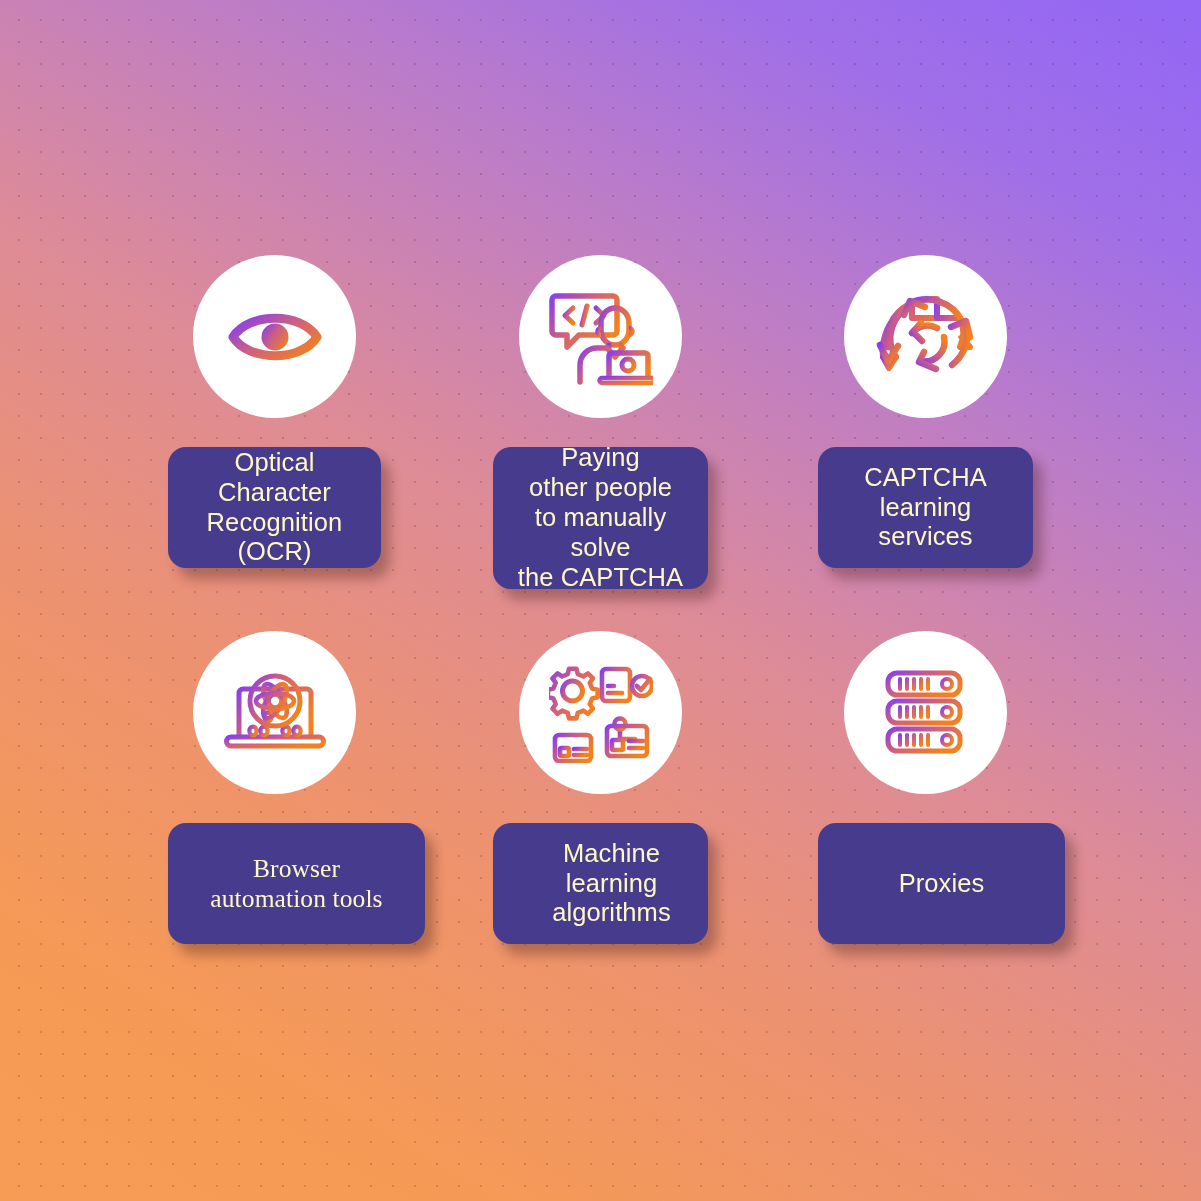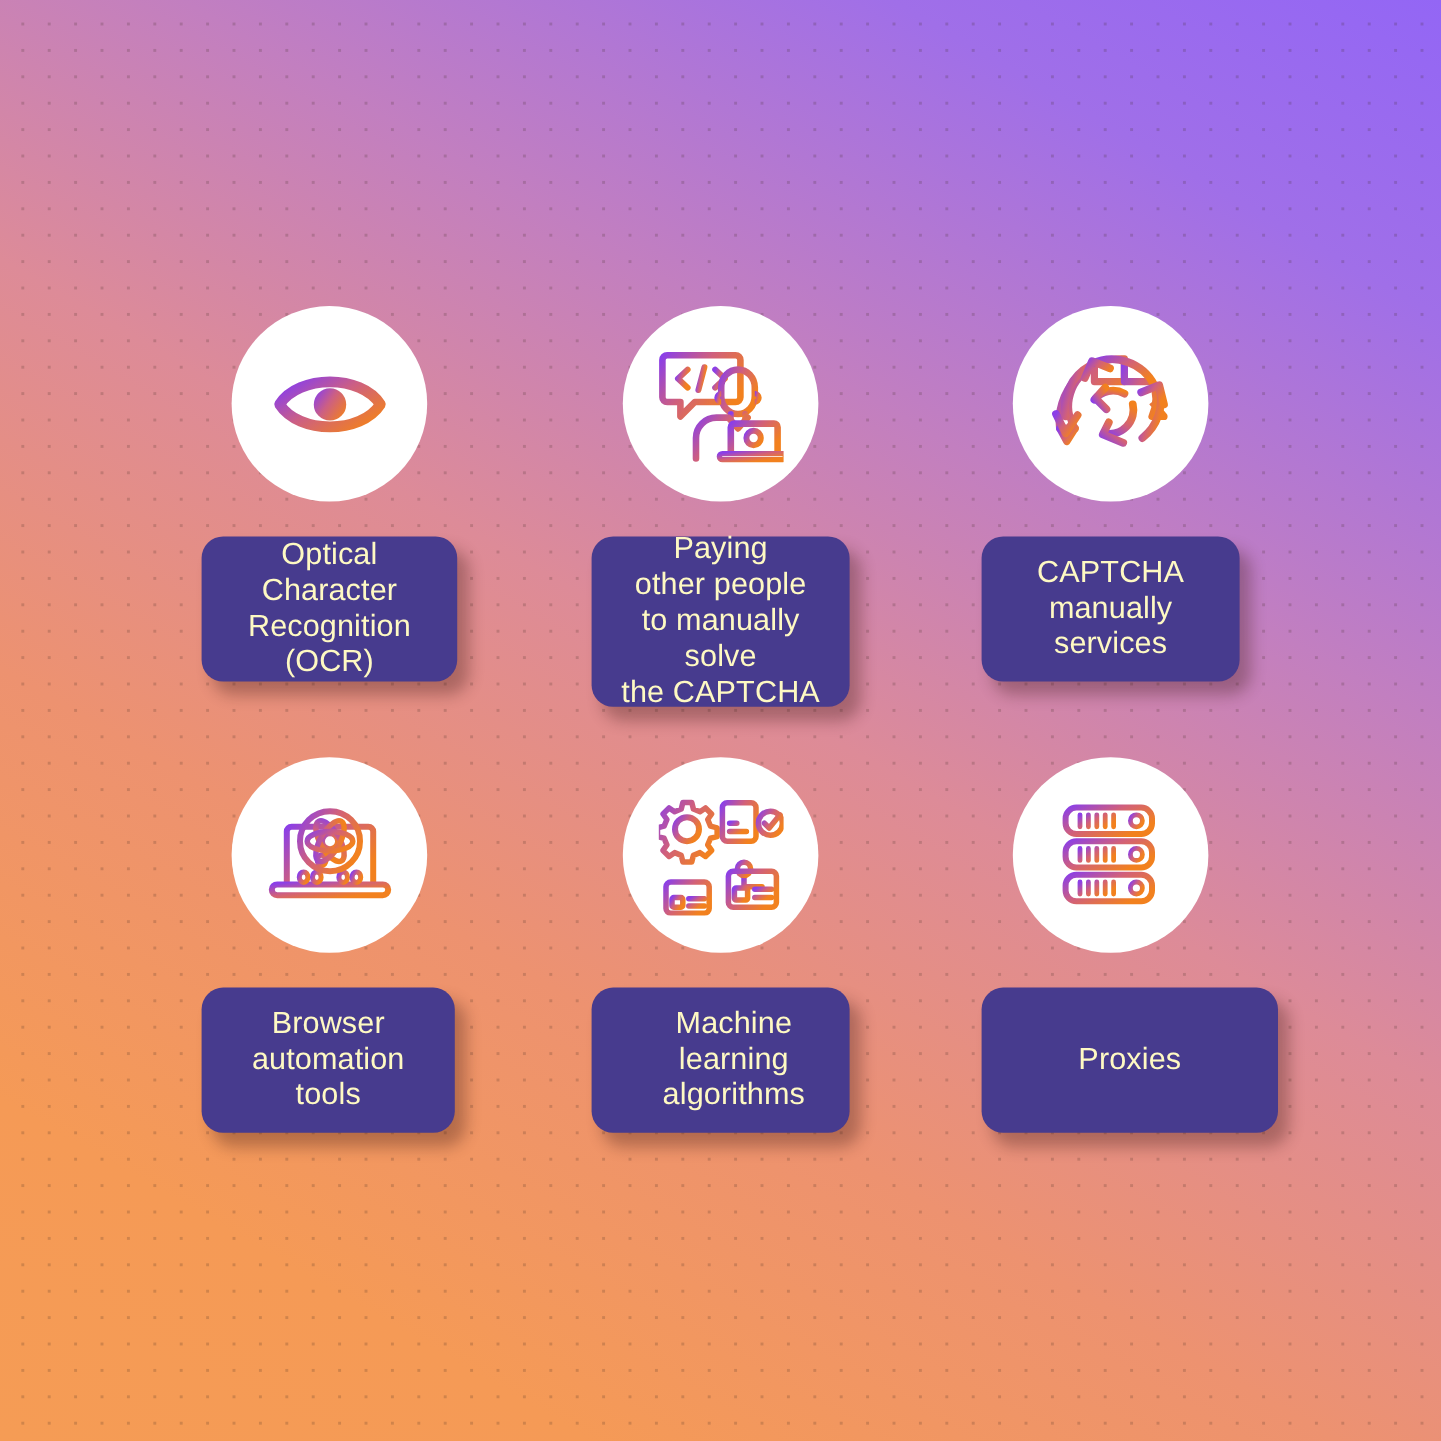--- a/index.html
+++ b/index.html
@@ -183,21 +183,21 @@
               <path d="M47 38 L39 47 L48 56"></path>
               <path d="M70 52 A20 20 0 0 1 46 76"></path>
               <path d="M62 84 L45 77 L50 67"></path>
             </g>
           </svg>
         </span>
       </div>
 
       <div class="card" style="left:818px; top:447px; width:215px; height:121px;">
         <span class="label">CAPTCHA
-manually services</span>
+learning services</span>
       </div>
     </div>
 
     <div class="cell r2">
 
       <div class="circle" style="left:193px;">
         <span>
           <svg width="104" height="96" viewBox="0 0 104 96">
 
             <path d="M16 72 V28 a4 4 0 0 1 4 -4 h64 a4 4 0 0 1 4 4 v44" fill="none" stroke="url(#ig2)" stroke-width="5" stroke-linejoin="round"></path>
@@ -232,21 +232,21 @@
 
             <circle cx="52" cy="36" r="25" fill="none" stroke="url(#ig2)" stroke-width="5"></circle>
             <circle cx="52" cy="36" r="6.5" fill="none" stroke="url(#ig2)" stroke-width="4.6"></circle>
             <ellipse cx="52" cy="36" rx="19" ry="8" fill="none" stroke="url(#ig2)" stroke-width="4.6" transform="rotate(60 52 36)"></ellipse>
             <ellipse cx="52" cy="36" rx="19" ry="8" fill="none" stroke="url(#ig2)" stroke-width="4.6" transform="rotate(-60 52 36)"></ellipse>
             <ellipse cx="52" cy="36" rx="19" ry="8" fill="none" stroke="url(#ig2)" stroke-width="4.6"></ellipse>
           </svg>
         </span>
       </div>
 
-      <div class="card" style="left:168px; top:823px; width:211px; height:121px;">
+      <div class="card" style="left:168px; top:823px; width:257px; height:121px;font-family:Liberation Serif, serif;">
         <span class="label">Browser
 automation tools</span>
       </div>
     </div>
 
     <div class="cell r2">
 
       <div class="circle" style="left:519px;">
         <span>
           <svg width="104" height="100" viewBox="0 0 104 100">

